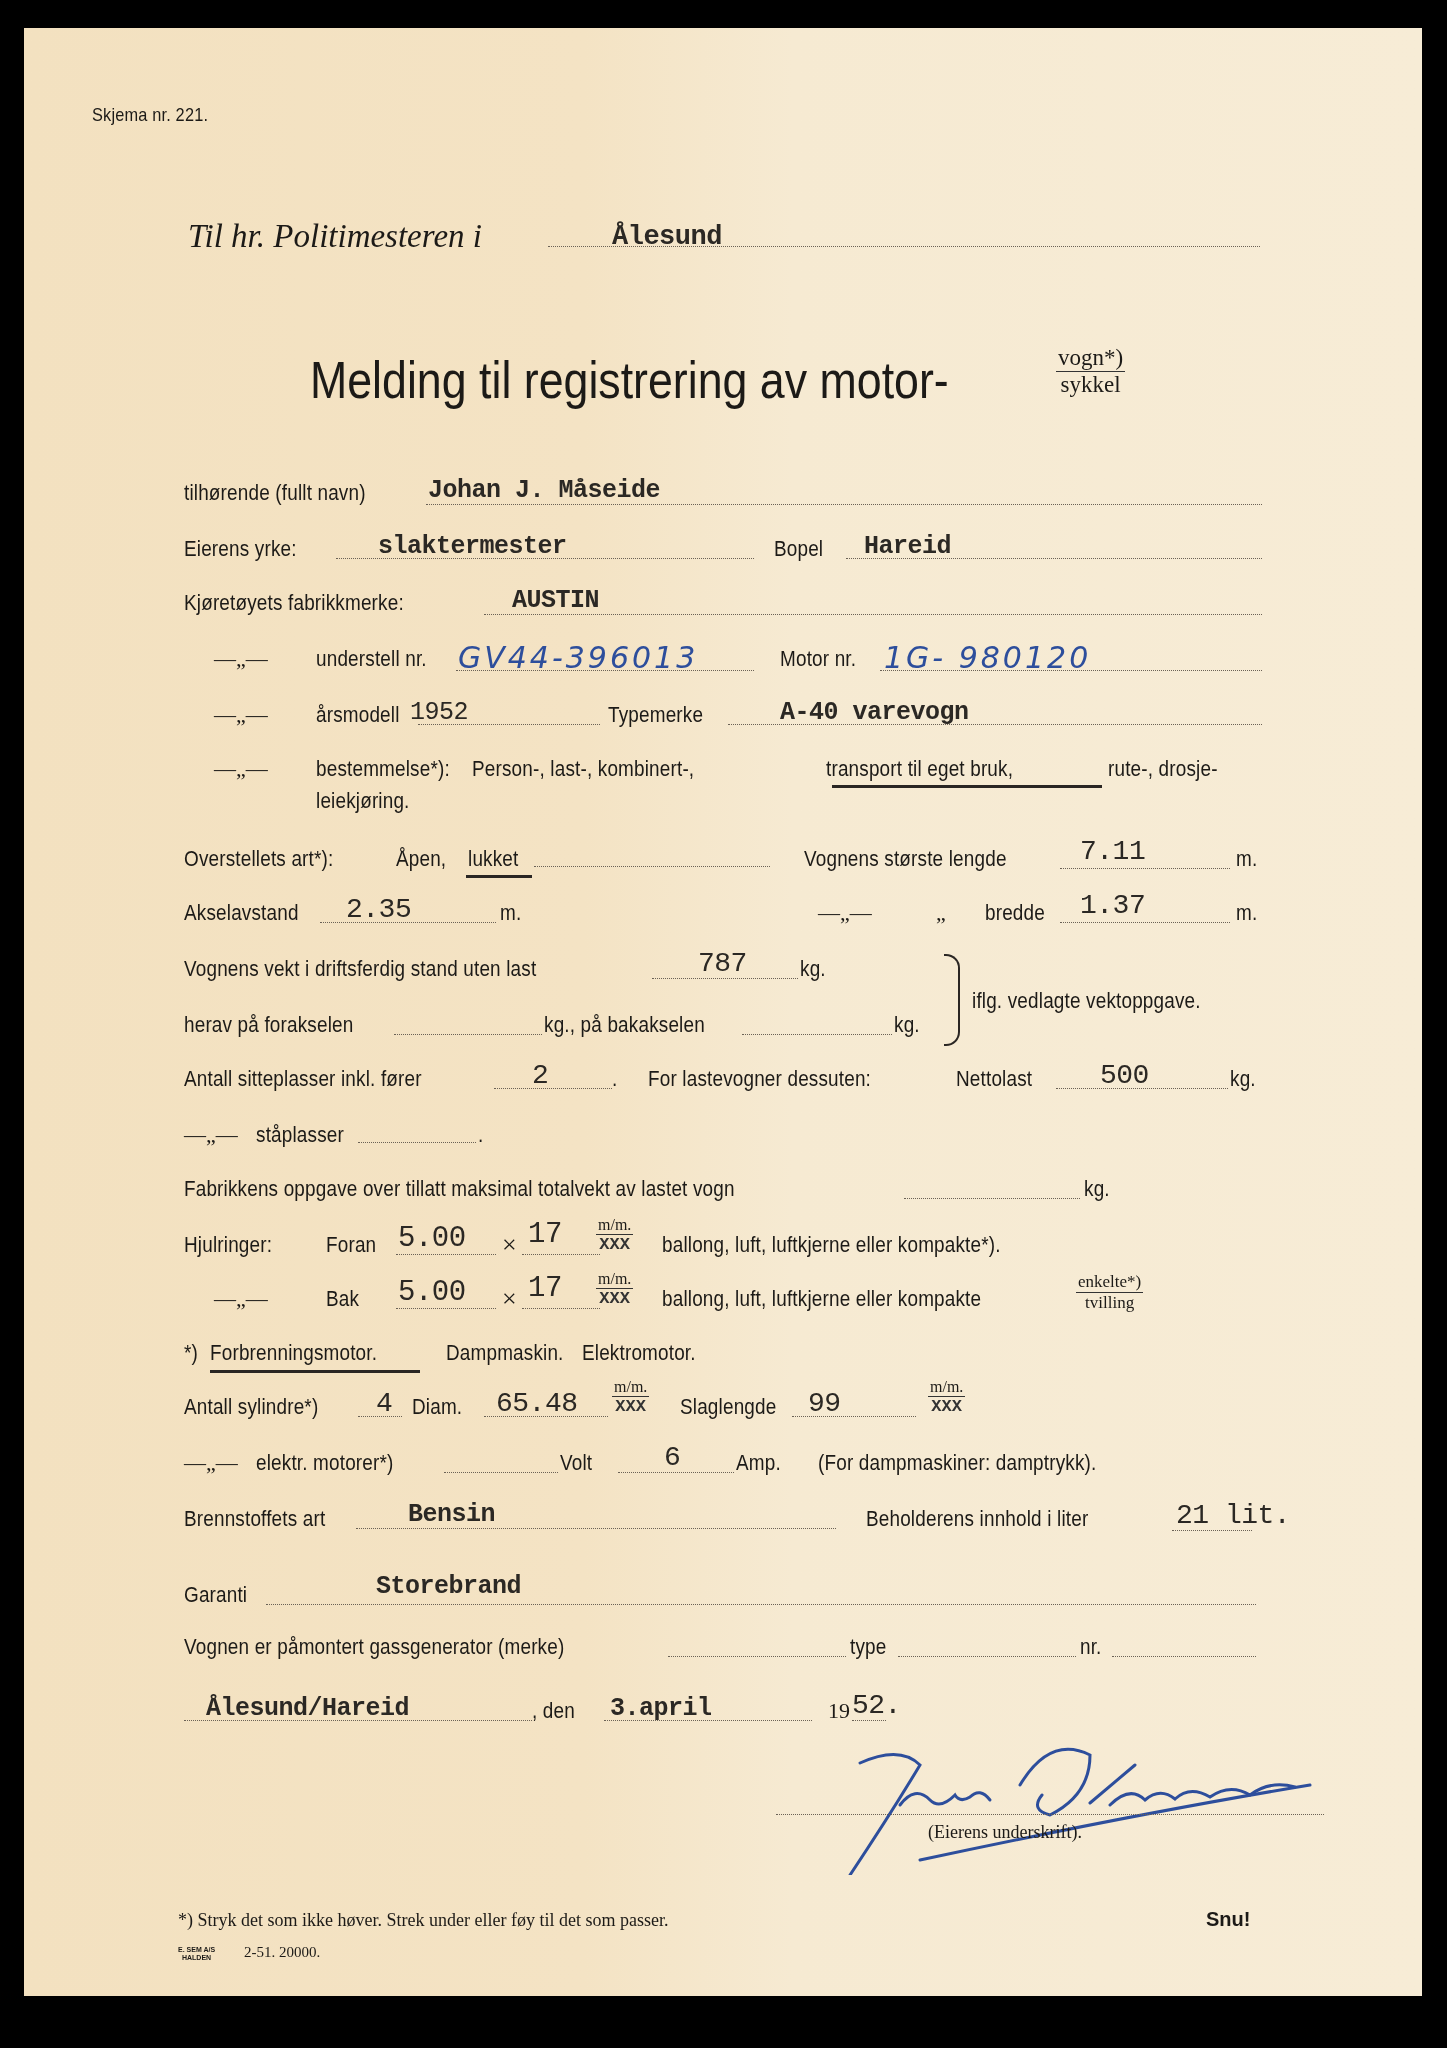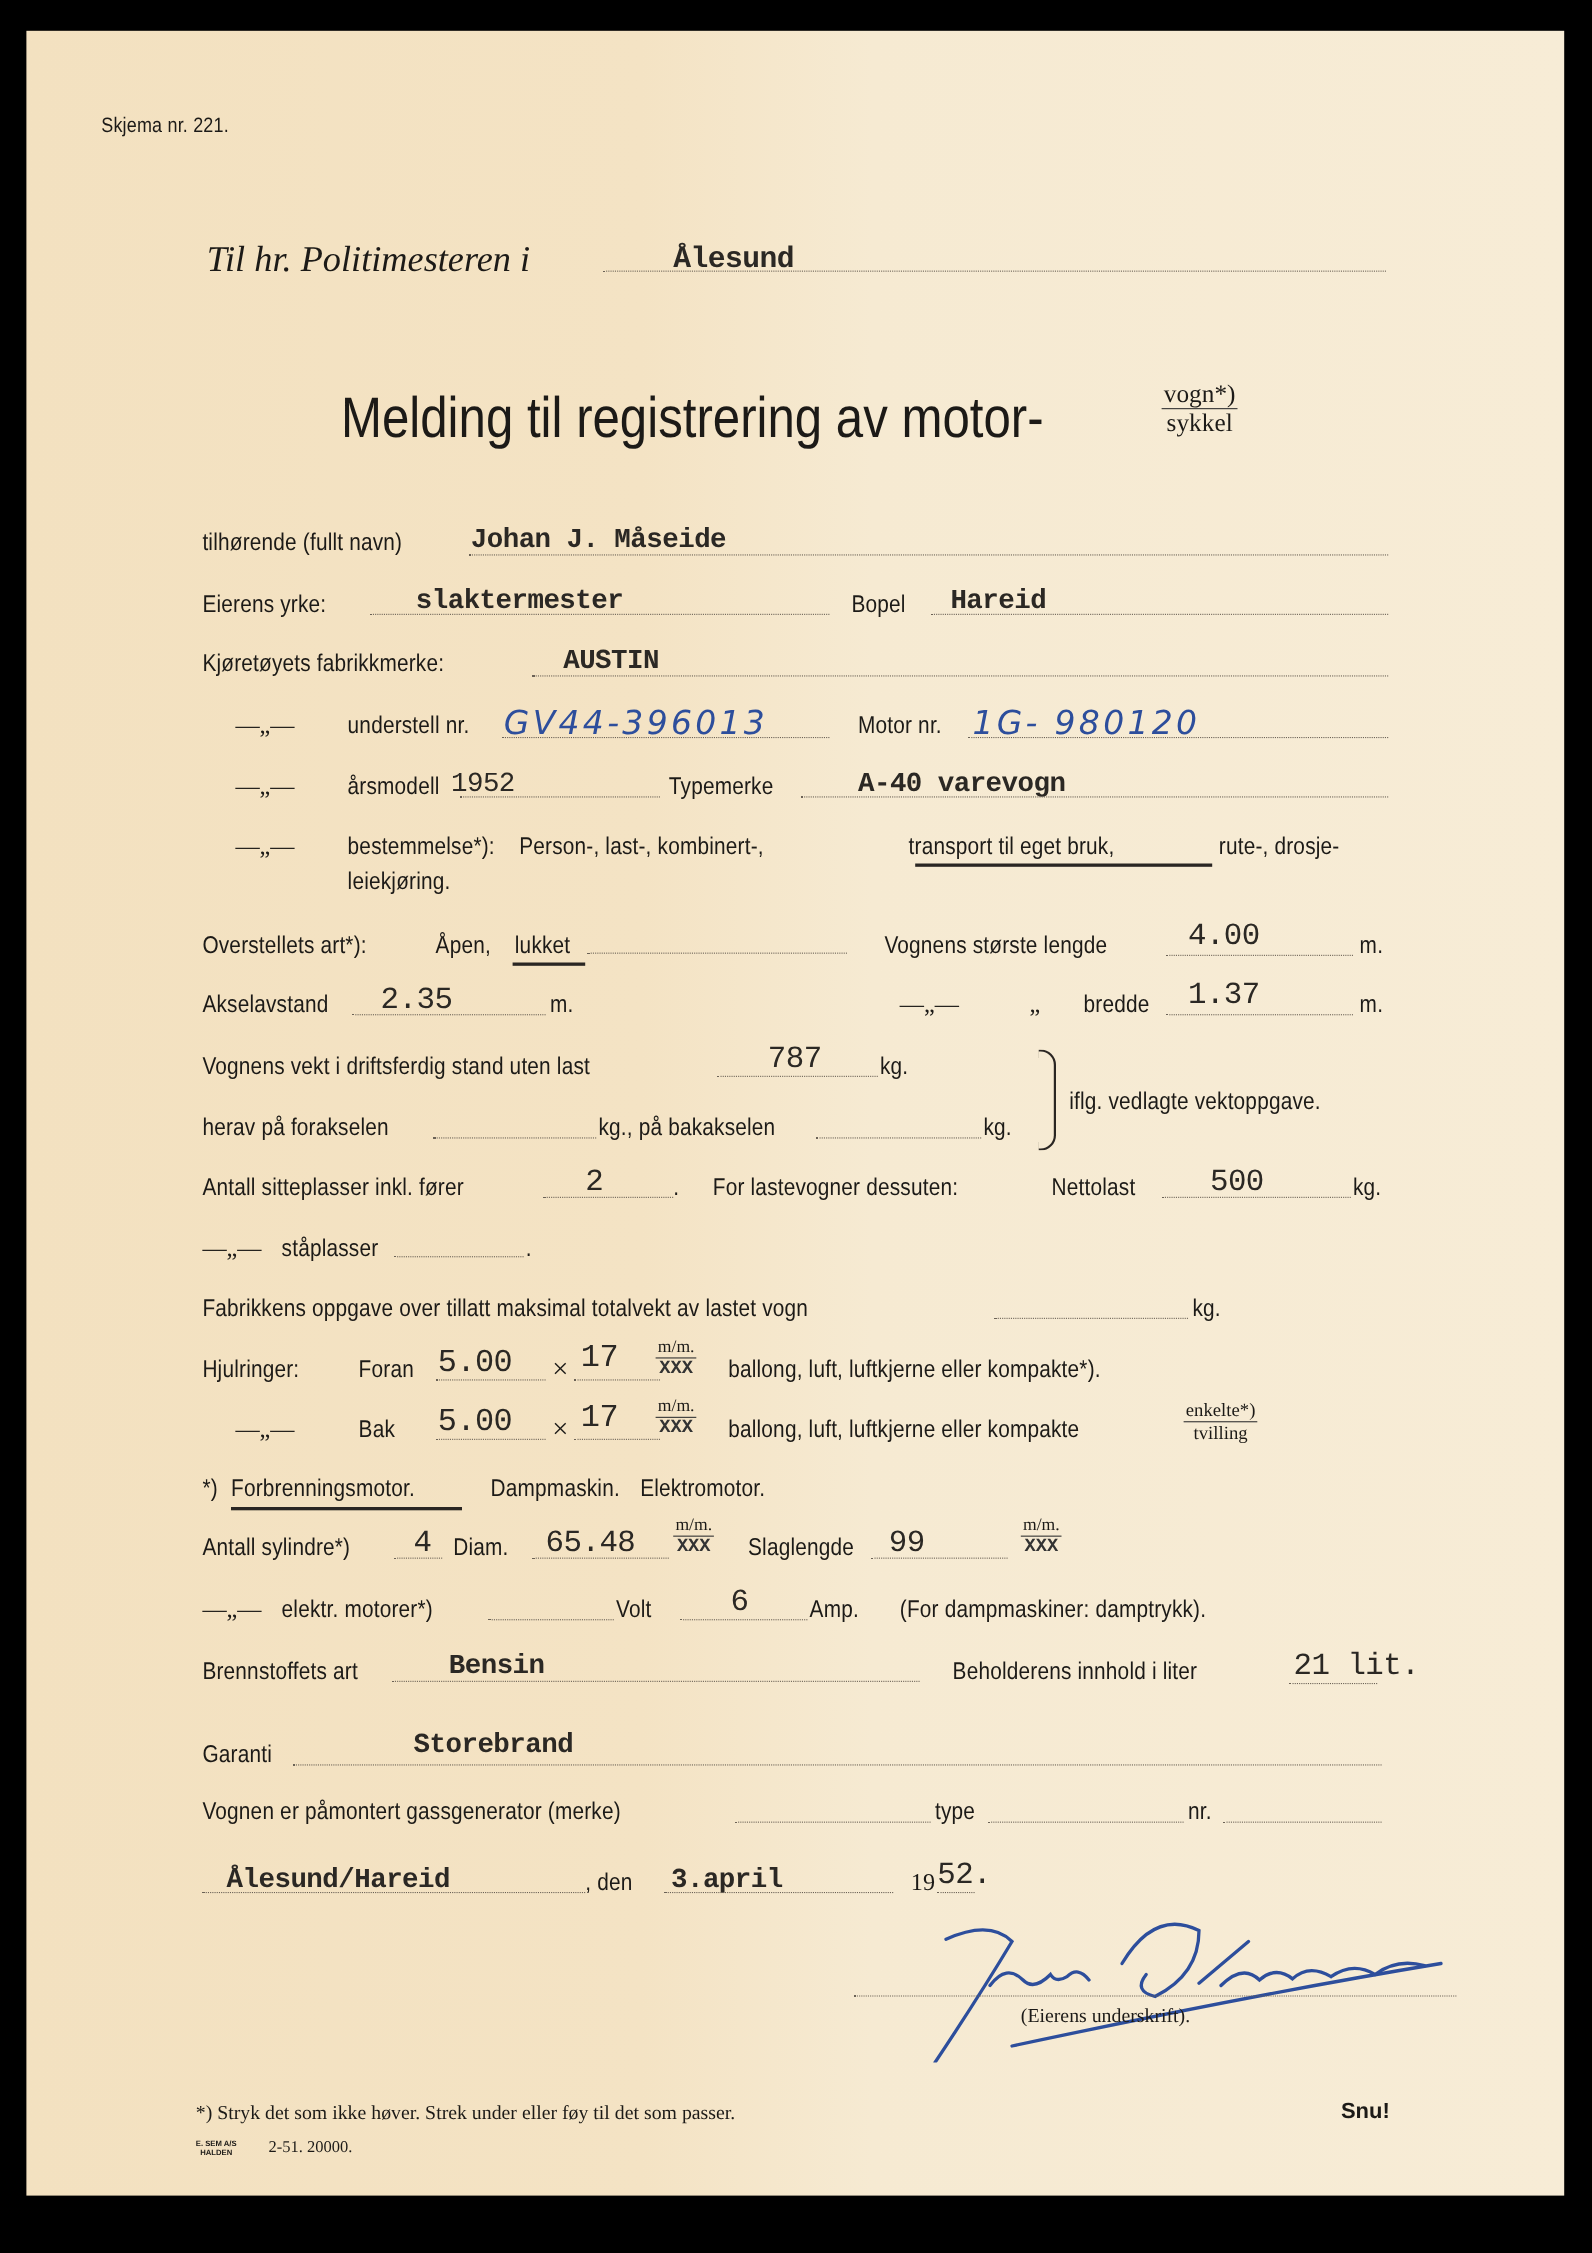--- a/index.html
+++ b/index.html
@@ -76,21 +76,21 @@
 <div class="under" style="left:832px;top:785px;width:270px;"></div>
 <div class="abs lbl" style="left:1108px;top:756px;">rute-, drosje-</div>
 <div class="abs lbl" style="left:316px;top:788px;">leiekjøring.</div>
 
 <div class="abs lbl" style="left:184px;top:846px;">Overstellets art*):</div>
 <div class="abs lbl" style="left:396px;top:846px;">Åpen,</div>
 <div class="abs lbl" style="left:468px;top:846px;">lukket</div>
 <div class="under" style="left:466px;top:875px;width:66px;"></div>
 <div class="dots" style="left:534px;top:866px;width:236px;"></div>
 <div class="abs lbl" style="left:804px;top:846px;">Vognens største lengde</div>
-<div class="abs typed" style="left:1080px;top:836px;font-weight:normal;font-size:28px;">4.00</div>
+<div class="abs typed" style="left:1080px;top:836px;font-weight:normal;font-size:28px;">7.11</div>
 <div class="dots" style="left:1060px;top:868px;width:170px;"></div>
 <div class="abs lbl" style="left:1236px;top:846px;">m.</div>
 
 <div class="abs lbl" style="left:184px;top:900px;">Akselavstand</div>
 <div class="abs typed" style="left:346px;top:894px;font-weight:normal;font-size:28px;">2.35</div>
 <div class="dots" style="left:320px;top:922px;width:176px;"></div>
 <div class="abs lbl" style="left:500px;top:900px;">m.</div>
 <div class="abs lblc" style="left:818px;top:900px;">—„—</div>
 <div class="abs lblc" style="left:936px;top:900px;">„</div>
 <div class="abs lbl" style="left:985px;top:900px;">bredde</div>
@@ -226,18 +226,18 @@
     <path d="M110 80 Q125 60 140 75 Q150 85 165 70 Q170 78 180 72 Q190 62 200 75"></path>
     <path d="M230 60 Q260 10 300 30 Q300 70 260 90 Q240 85 252 70"></path>
     <path d="M300 78 L345 40 M320 80 Q340 60 355 75 Q370 62 385 74 Q400 60 420 72 Q440 58 460 70 Q480 55 505 62"></path>
     <path d="M130 135 Q350 88 520 60"></path>
   </g>
 </svg>
 <div class="dots" style="left:776px;top:1814px;width:548px;"></div>
 <div class="abs lblc" style="left:928px;top:1822px;font-size:18px;">(Eierens underskrift).</div>
 
 <div class="abs lblc" style="left:178px;top:1910px;font-size:18px;">*)  Stryk det som ikke høver.  Strek under eller føy til det som passer.</div>
-<div class="abs" style="left:1206px;top:1908px;font-family:'Liberation Sans',sans-serif;font-weight:bold;font-size:20px;margin-left:13px;">Snu!</div>
+<div class="abs" style="left:1206px;top:1908px;font-family:'Liberation Sans',sans-serif;font-weight:bold;font-size:20px;">Snu!</div>
 <div class="abs" style="left:178px;top:1946px;font-family:'Liberation Sans',sans-serif;font-weight:bold;font-size:7px;line-height:8px;text-align:center;">
   <div>E. SEM A/S</div>
   <div>HALDEN</div>
 </div>
 <div class="abs lblc" style="left:244px;top:1944px;font-size:15px;">2-51.  20000.</div>
 
 </body></html>

